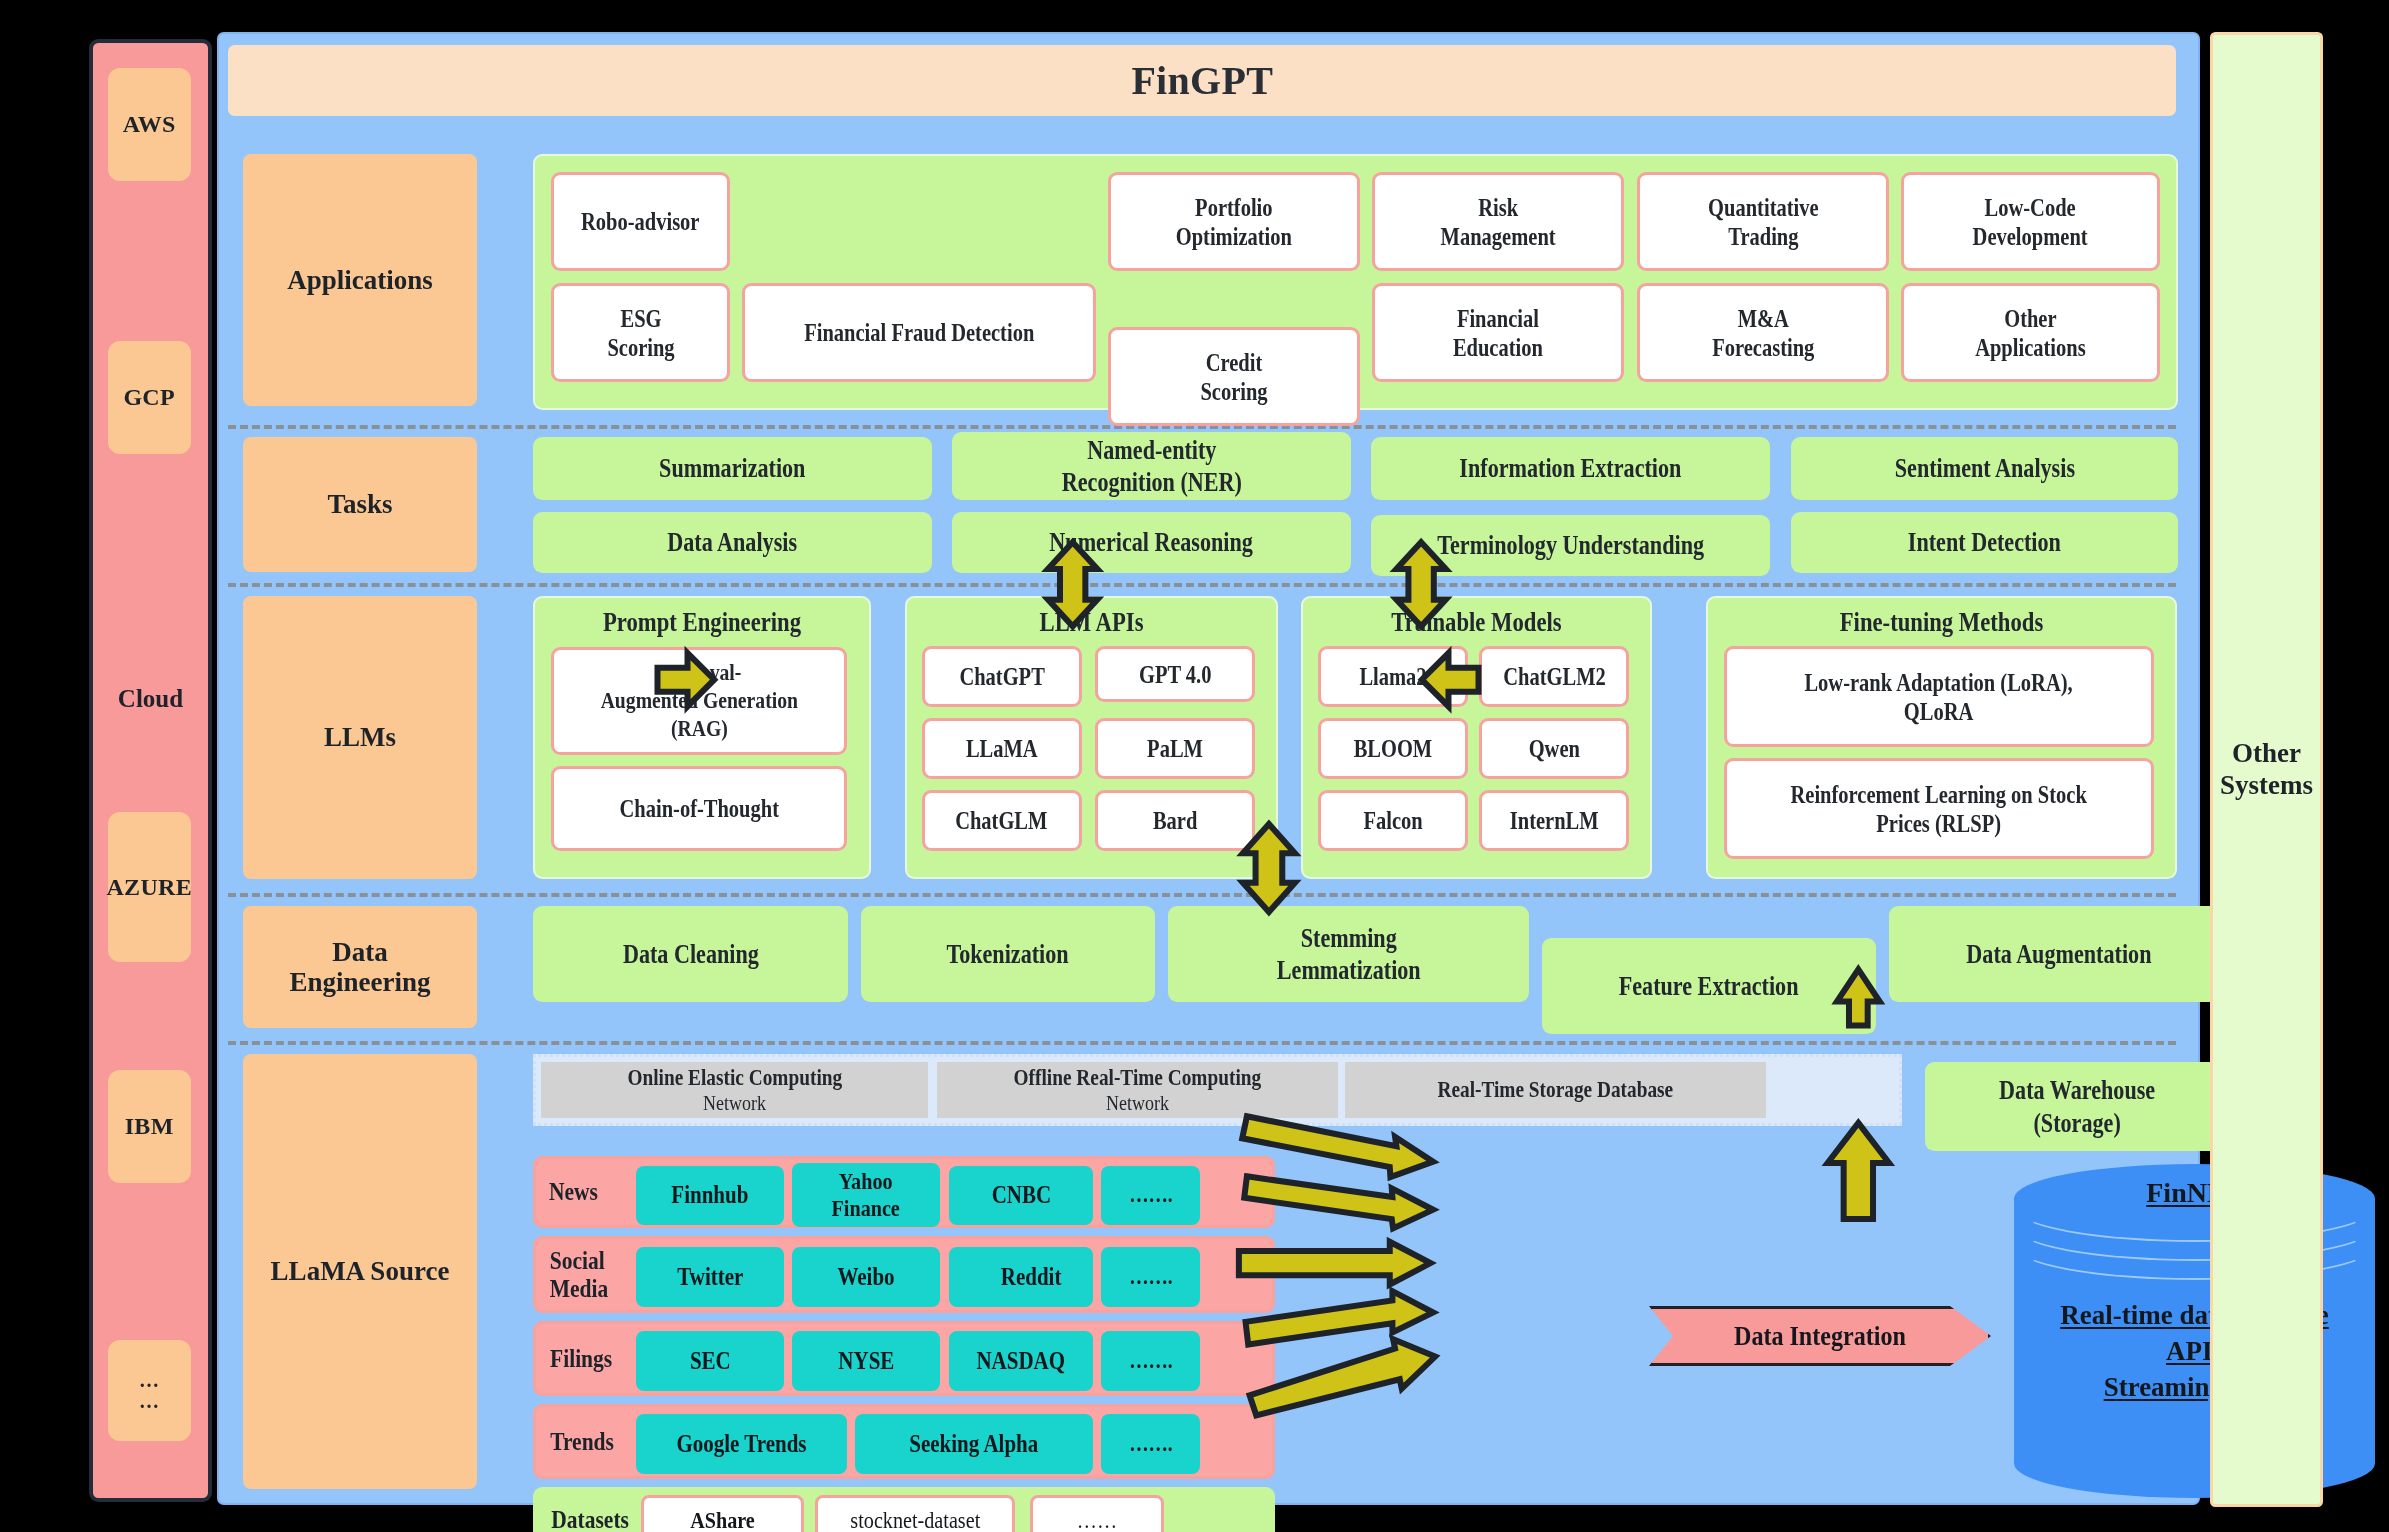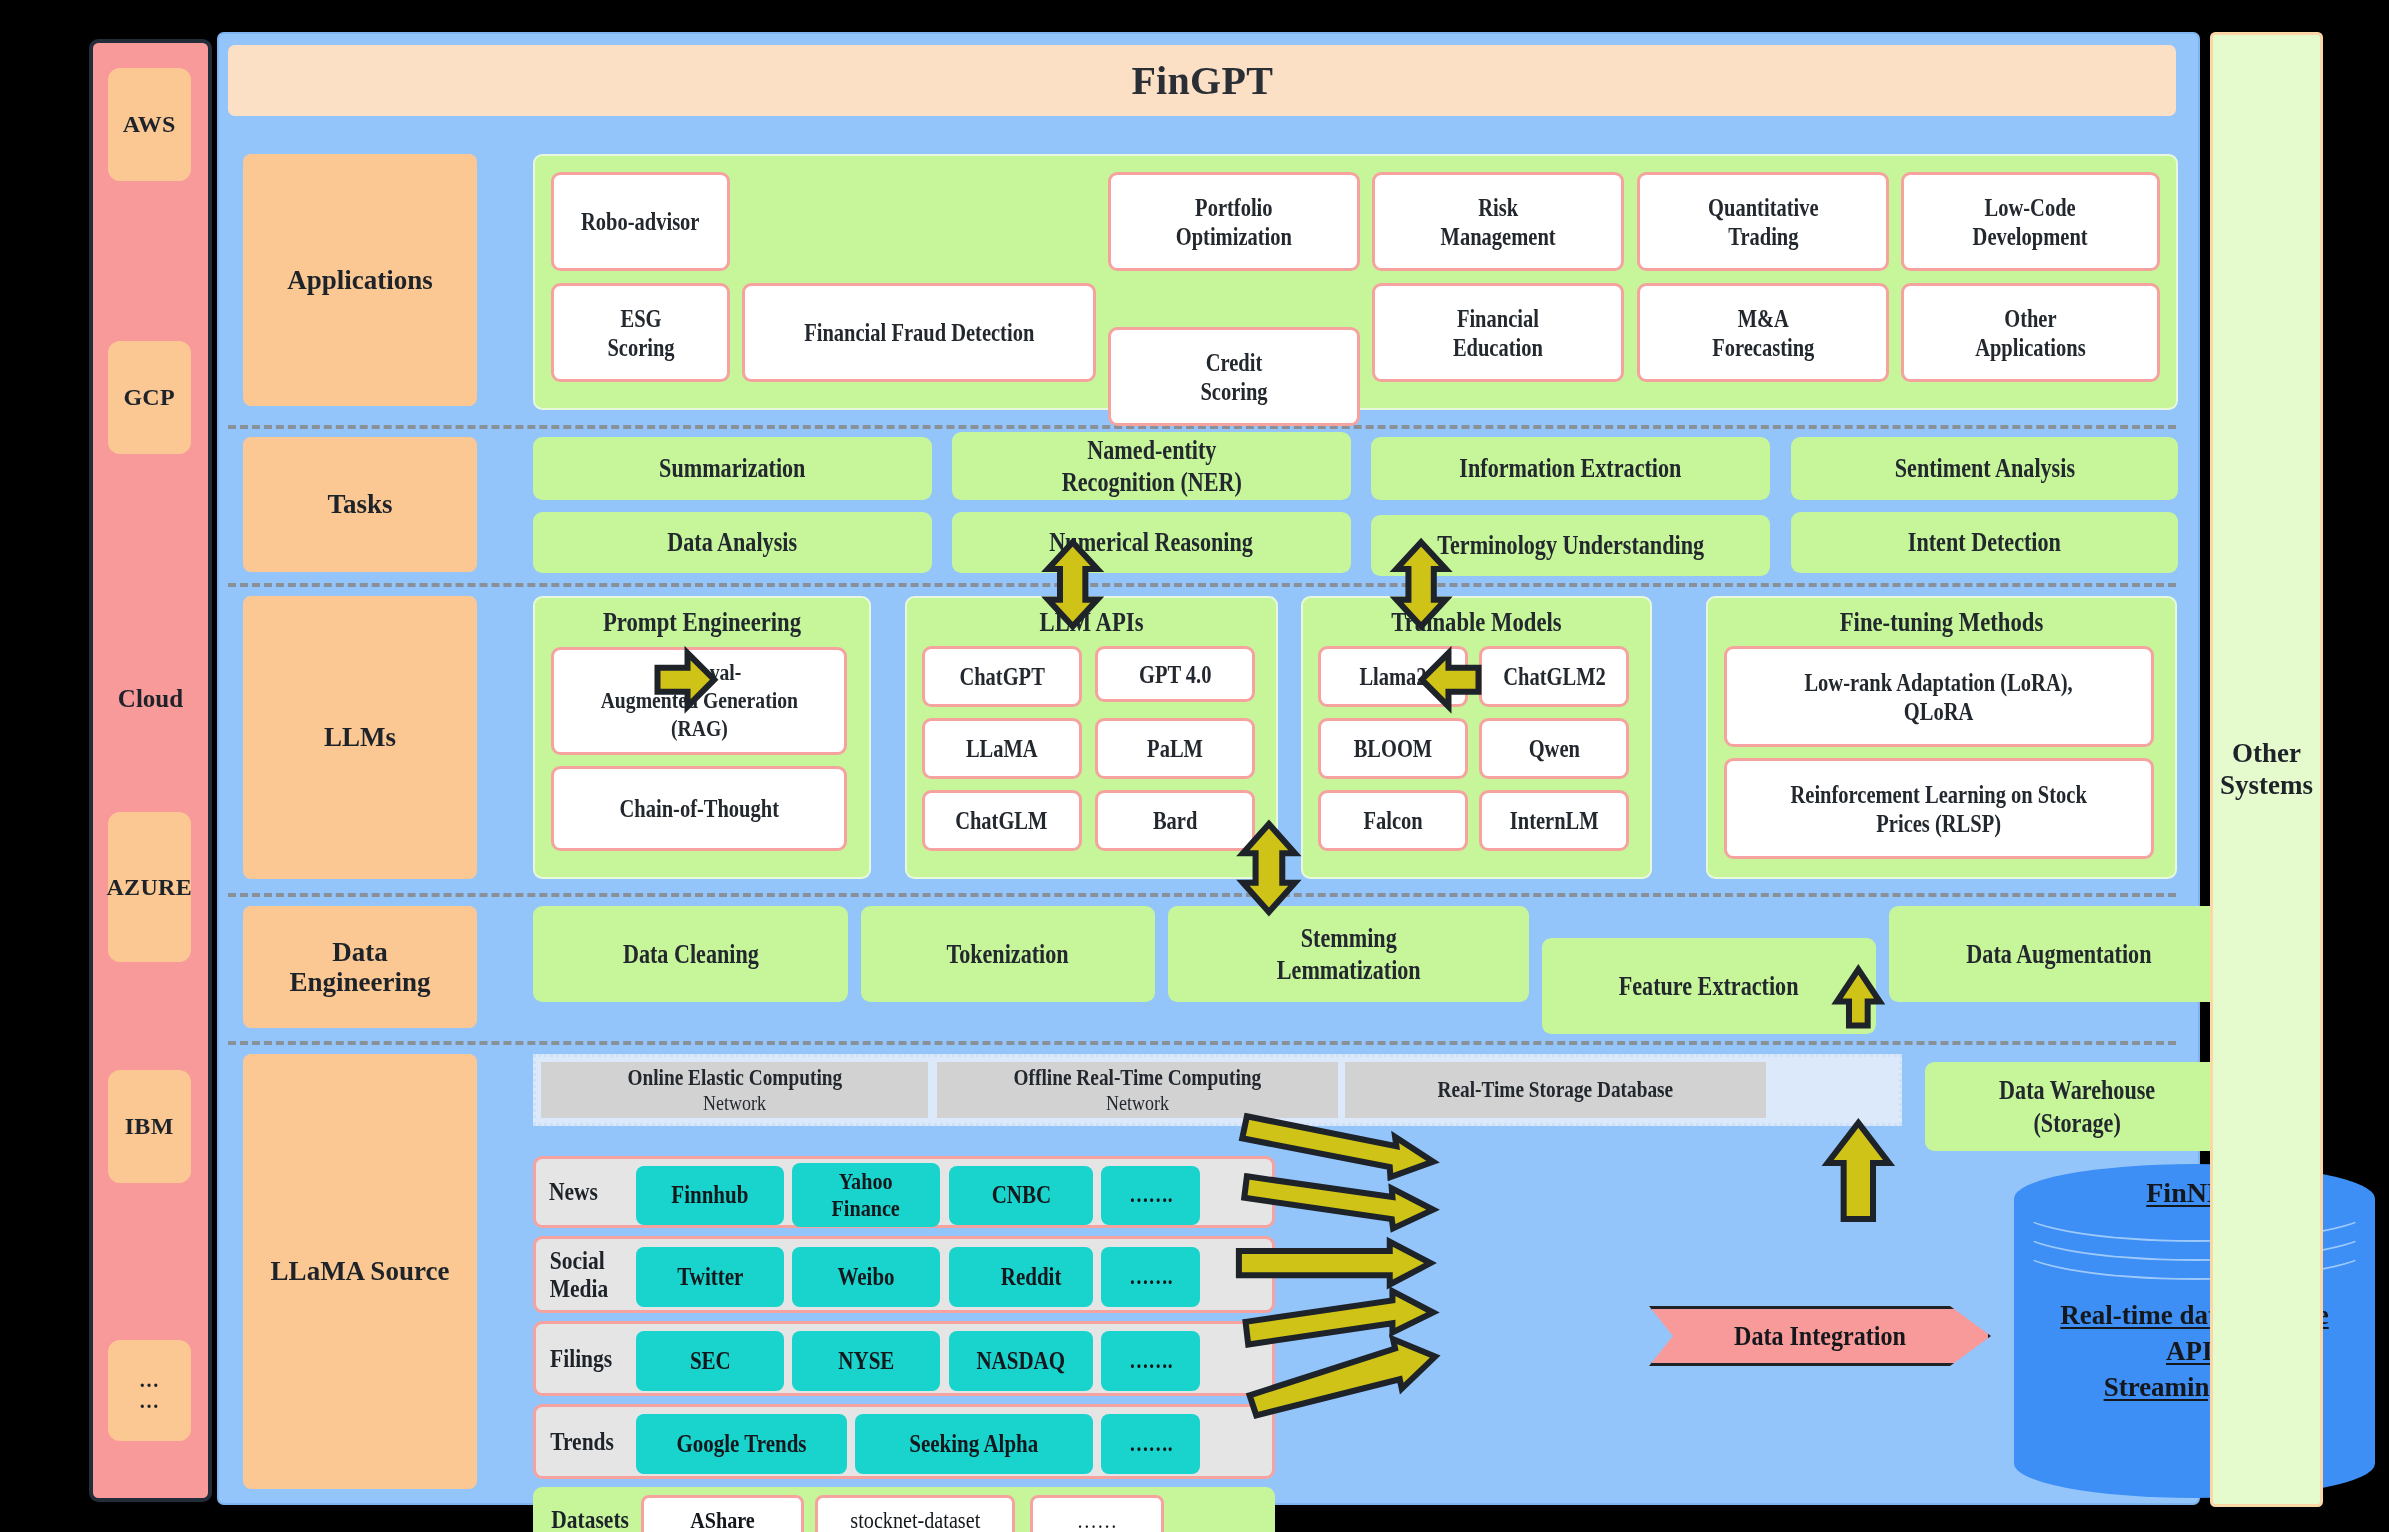--- a/index.html
+++ b/index.html
@@ -48,21 +48,21 @@
     transform:scaleX(.84);}
 
   .graytile{position:absolute;background:#d2d2d2;display:flex;flex-direction:column;align-items:center;
     justify-content:center;text-align:center;box-sizing:border-box;}
   .graytile .l1{font-weight:bold;font-size:23px;color:#23282e;transform:scaleX(.84);}
   .graytile .l2{font-size:21.4px;color:#23282e;transform:scaleX(.84);}
 
   .graywrap{position:absolute;background:#dce9fb;border:3.3px dotted #cfe0f7;box-sizing:border-box;}
 
   
-  .dsrow{position:absolute;background:#e5e5e5;border:3.3px solid #f6a3a0;border-radius:9.3px;box-sizing:border-box;}
+  .dsrow{position:absolute;background:#fca5a5;border:3.3px solid #f6a3a0;border-radius:9.3px;box-sizing:border-box;}
   .dsrow.green{background:#c6f59a;}
   .dslabel{position:absolute;left:9.3px;top:0;height:100%;display:flex;align-items:center;}
   .dslabel span{font-weight:bold;font-size:25px;color:#1d2329;line-height:1.1;text-align:left;
     transform:scaleX(.86);display:inline-block;}
   .ctile{position:absolute;background:#19d3cd;border-radius:8px;display:flex;align-items:center;
     justify-content:center;text-align:center;box-sizing:border-box;}
   .ctile span{font-weight:bold;font-size:25px;color:#14181c;line-height:1.12;transform:scaleX(.84);
     display:inline-block;}
   .dwtile{position:absolute;background:#fff;border:3.3px solid #f6a3a0;border-radius:8px;
     display:flex;align-items:center;justify-content:center;box-sizing:border-box;}

